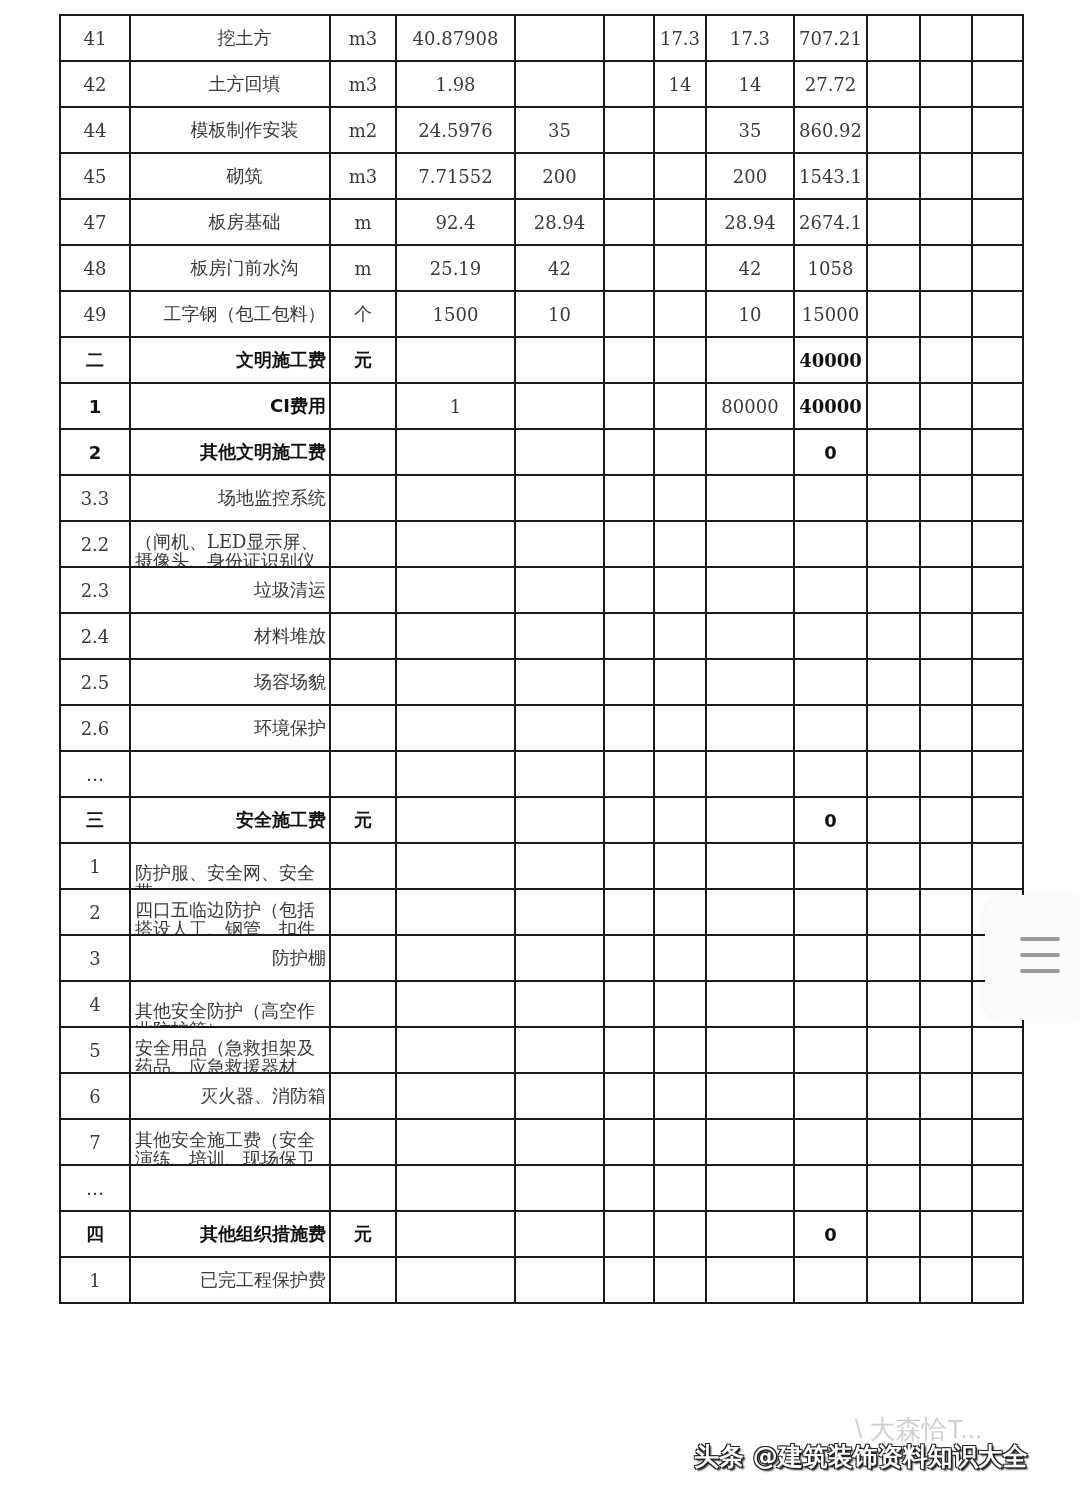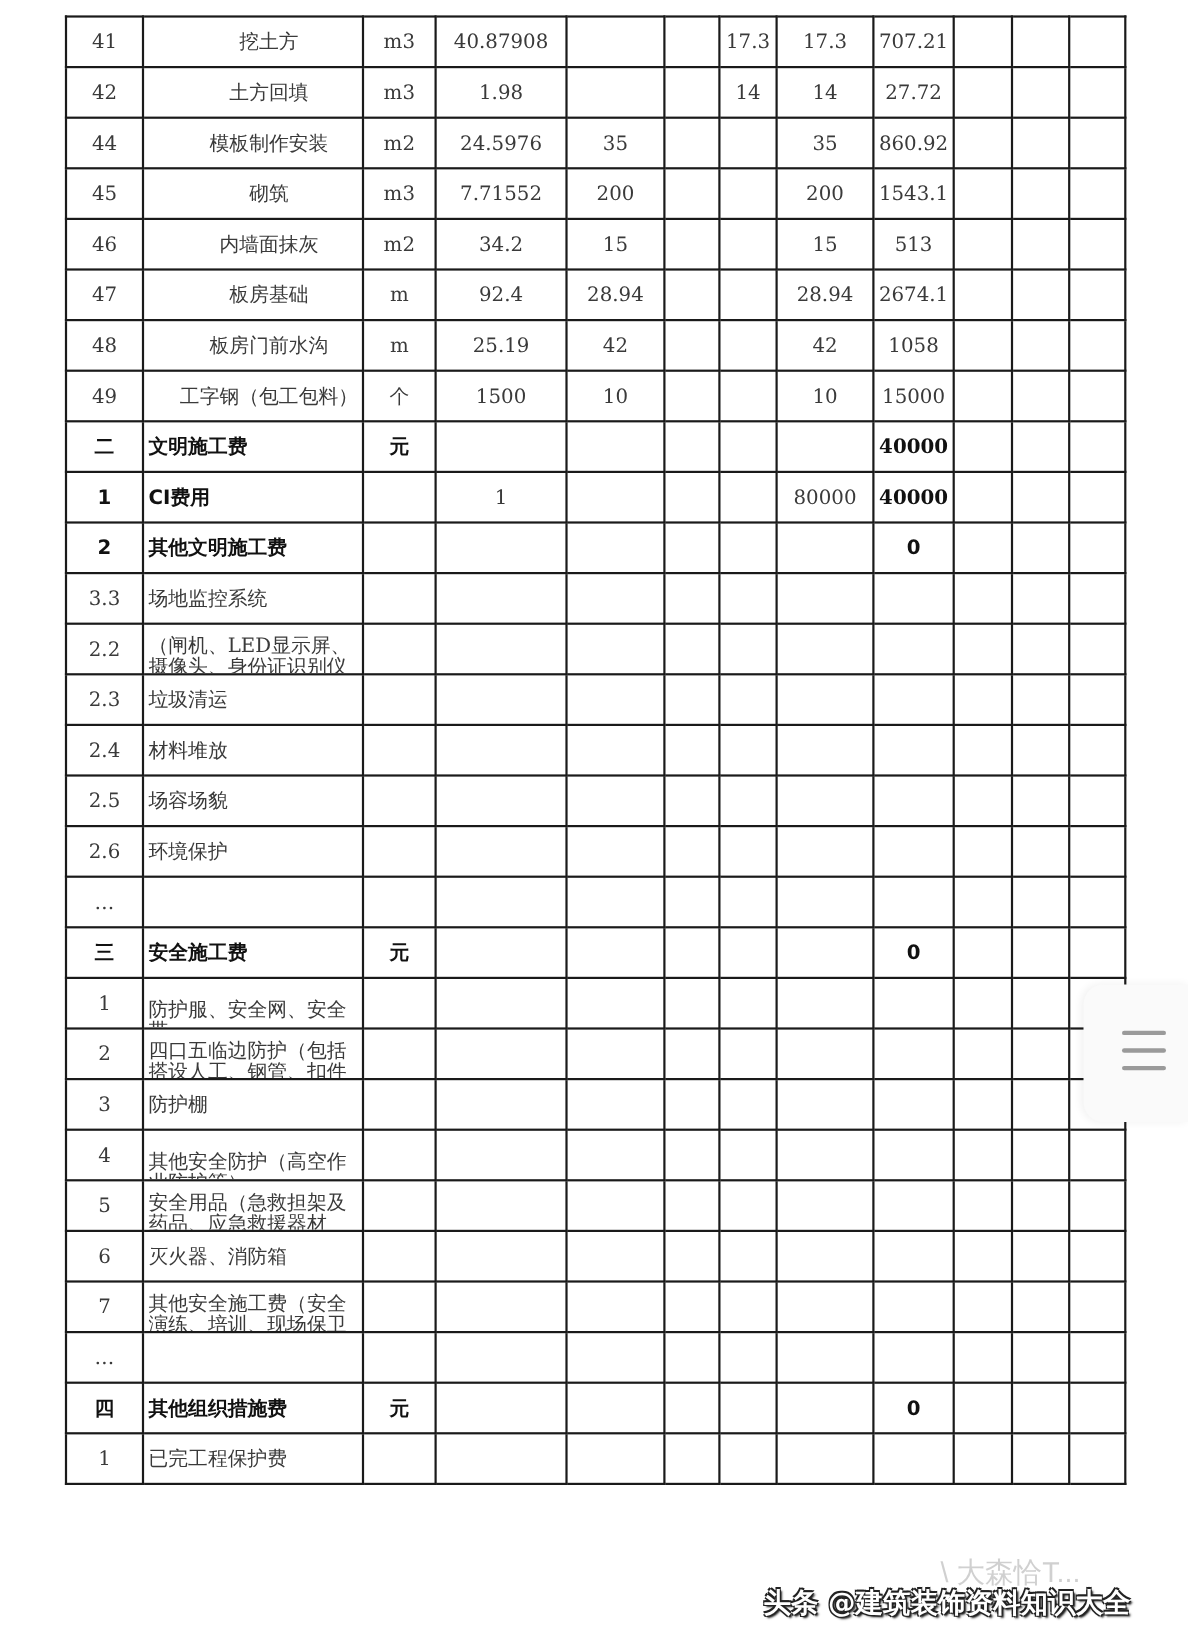--- a/index.html
+++ b/index.html
@@ -4,21 +4,21 @@
 <style>
   html, body { margin:0; padding:0; background:#ffffff; }
   body { width:1080px; height:1494px; position:relative; overflow:hidden;
          font-family:"DejaVu Serif","Liberation Serif",serif; color:#333; }
   table.cost { position:absolute; left:59px; top:14px; border-collapse:collapse;
                table-layout:fixed; }
   table.cost td { border:2px solid #1a1a1a; height:44px; padding:0 3px;
                   font-size:18px; color:#3a3a3a; text-align:center;
                   vertical-align:middle; overflow:hidden; white-space:nowrap; }
   table.cost td.name { text-align:center;padding-left:32px; }
-  table.cost td.name.left { text-align:left; padding-left:4px; }
+  table.cost td.name.left { text-align:right; padding-left:4px; }
   table.cost td.wrap { white-space:normal; line-height:19px; font-size:18px;
                        text-align:left; padding-left:4px; }
   table.cost tr.section td { font-weight:bold; color:#111; font-family:"DejaVu Sans","Liberation Sans",sans-serif; font-size:18px; }
   table.cost tr.section td.num { font-family:"DejaVu Serif","Liberation Serif",serif; }
   table.cost td.bold { font-weight:bold; color:#111; }
   table.cost td.sans { font-family:"DejaVu Sans","Liberation Sans",sans-serif; }
   .wrapbox { height:44px; overflow:hidden; display:flex; align-items:center; }
   .wrapbox span { display:block;margin-top:32px; }
   .side-menu { position:absolute; left:985px; top:895px; width:95px; height:125px;
                background:#fafafa; border-radius:18px 0 0 18px;
@@ -99,34 +99,20 @@
         <td>200</td>
         <td></td>
         <td></td>
         <td>200</td>
         <td>1543.1</td>
         <td></td>
         <td></td>
         <td></td>
       </tr>
       <tr>
-        <td>46</td>
-        <td class="name">内墙面抹灰</td>
-        <td>m2</td>
-        <td>34.2</td>
-        <td>15</td>
-        <td></td>
-        <td></td>
-        <td>15</td>
-        <td>513</td>
-        <td></td>
-        <td></td>
-        <td></td>
-      </tr>
-      <tr>
         <td>47</td>
         <td class="name">板房基础</td>
         <td>m</td>
         <td>92.4</td>
         <td>28.94</td>
         <td></td>
         <td></td>
         <td>28.94</td>
         <td>2674.1</td>
         <td></td>

